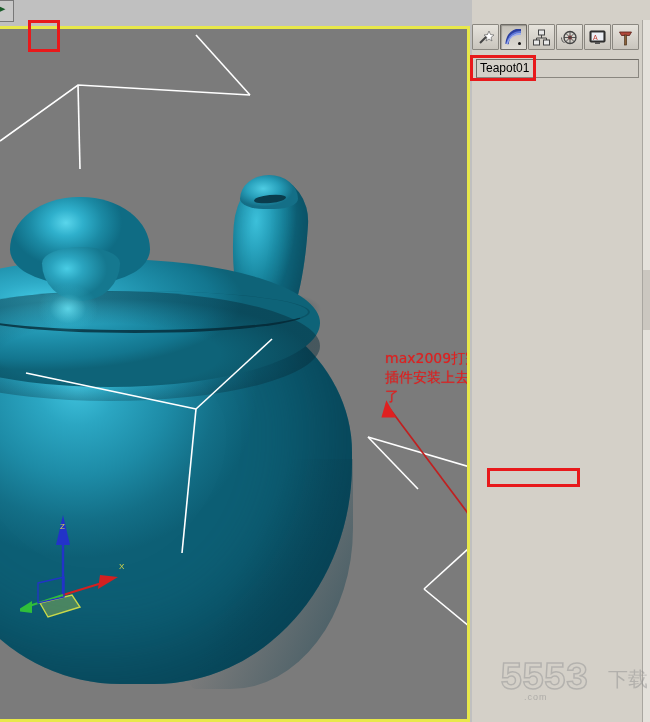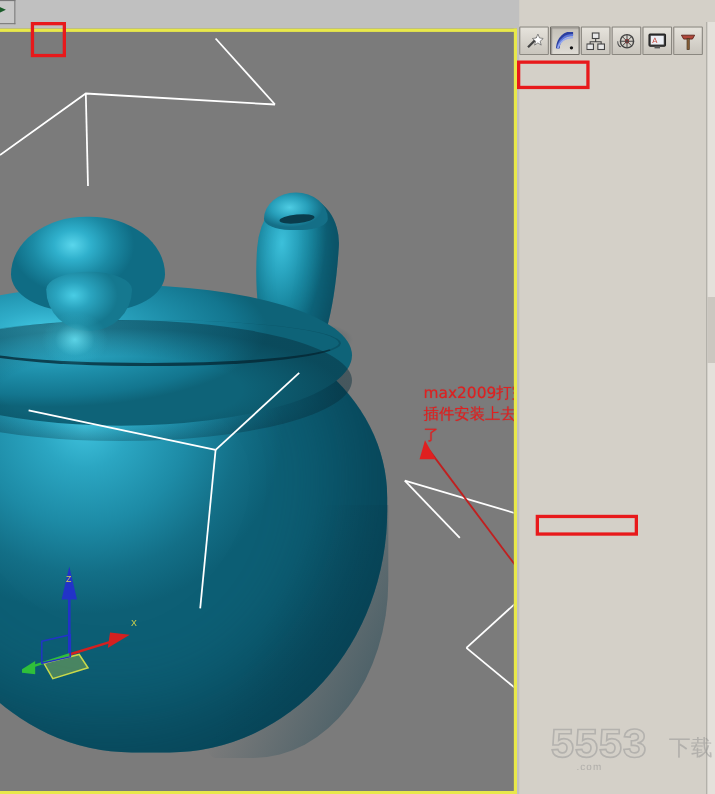--- a/index.html
+++ b/index.html
@@ -405,20 +405,24 @@
         </svg>
       </div>
       <div class="tab-btn">
         <svg width="17" height="17" viewBox="0 0 17 17">
           <path d="M2.5 3 H14.5 L12.5 6.5 H4.5 Z" fill="#b0483a" stroke="#5b2018" stroke-width="0.8"></path>
           <rect x="7.6" y="6" width="2" height="10" fill="#8c6239" stroke="#4e3620" stroke-width="0.7"></rect>
         </svg>
       </div>
     </div>
 
+    <div id="name-row">
+      <input id="name-field" type="text" value="Teapot01" style="">
+      <div id="color-swatch" style="background: rgb(29, 159, 196);"></div>
+    </div>
 
     <div id="panel-rail">
       <div id="panel-rail-thumb"></div>
     </div>
   </div>
 
   <div id="tab-highlight-box"></div>
   <div id="name-highlight-box"></div>
   <div id="sel-highlight-box"></div>
 

